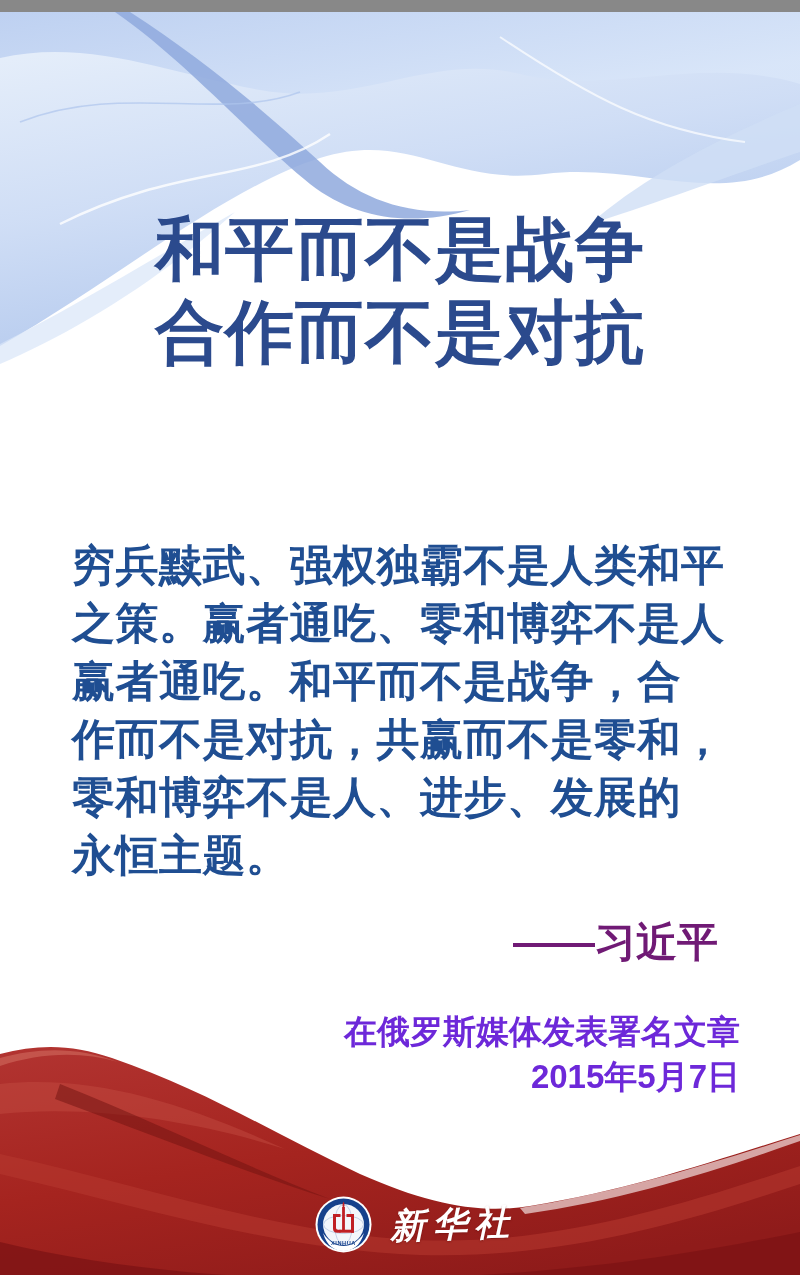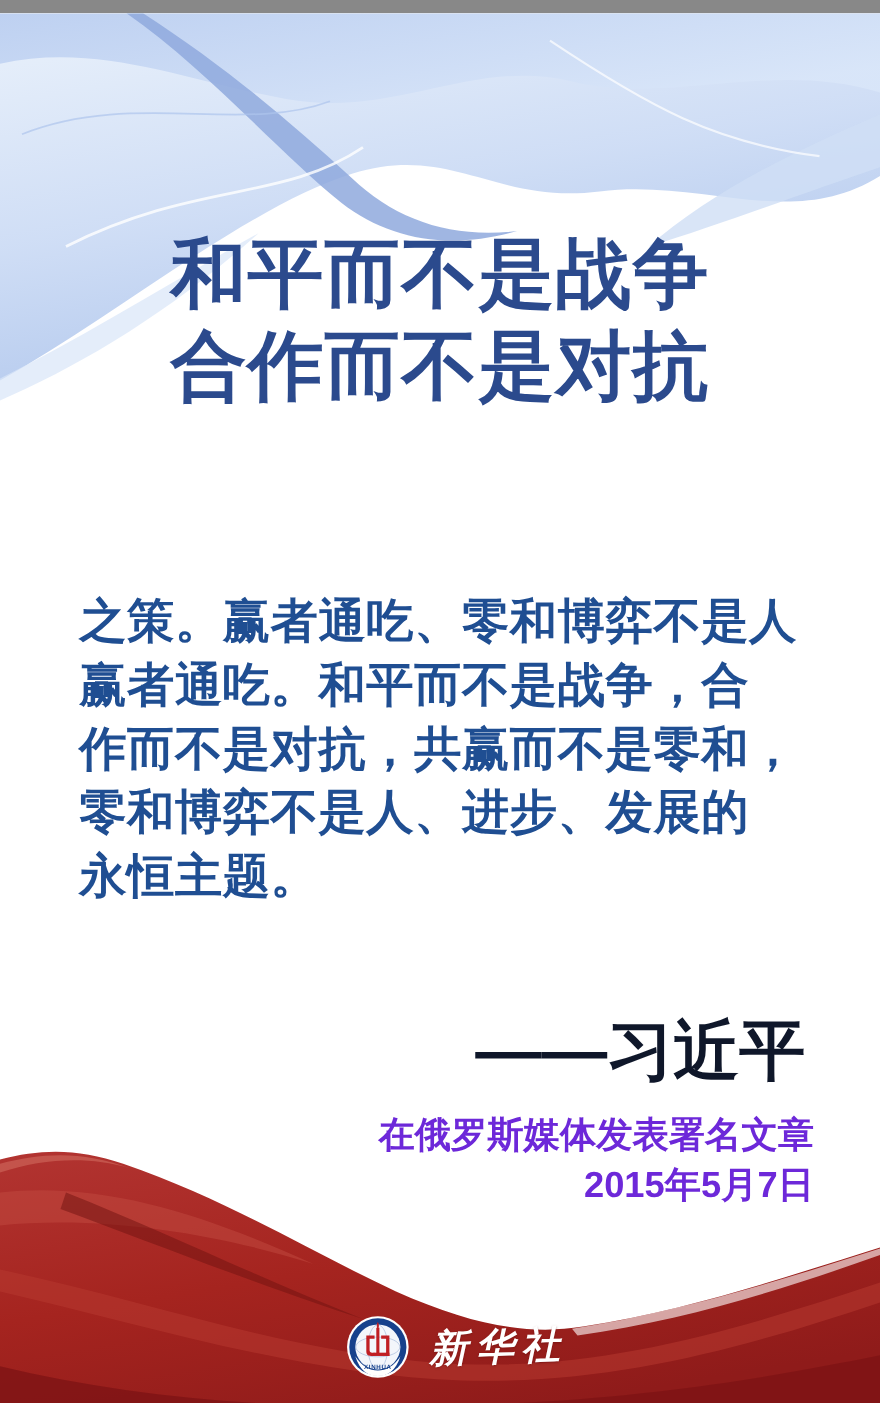--- a/index.html
+++ b/index.html
@@ -27,23 +27,23 @@
   .quote{
     position:absolute;top:524px;left:72px;width:680px;
     color:#1f4e92;
     font-size:43px;
     line-height:58px;
     font-weight:600;
     letter-spacing:0.5px;
   }
   .quote div{white-space:nowrap;}
   .attribution{
-    position:absolute;top:903px;right:68px;
-    color:#0f172a;
-    font-size:60px;
+    position:absolute;top:903px;right:82px;
+    color:#701a75;
+    font-size:41px;
     font-weight:800;
     white-space:nowrap;
   }
   .source{
     position:absolute;top:997px;right:60px;
     text-align:right;
     color:#6d28d9;
     font-size:33px;
     line-height:45px;
     font-weight:700;
@@ -98,20 +98,21 @@
     <path d="M500,25 C590,85 650,118 745,130" stroke="#ffffff" stroke-width="2" fill="none" opacity="0.7"></path>
     <path d="M20,110 C120,70 220,110 300,80" stroke="#aec5ec" stroke-width="1.6" fill="none" opacity="0.7"></path>
   </svg>
 
   <div class="title">
     <div>和平而不是战争</div>
     <div>合作而不是对抗</div>
   </div>
 
   <div class="quote">
+    <div>穷兵黩武、强权独霸不是人类和平</div>
     <div>之策。赢者通吃、零和博弈不是人</div>
     <div>赢者通吃。和平而不是战争，合</div>
     <div>作而不是对抗，共赢而不是零和，</div>
     <div>零和博弈不是人、进步、发展的</div>
     <div>永恒主题。</div>
   </div>
 
   <div class="attribution">——习近平</div>
 
   <div class="source">

